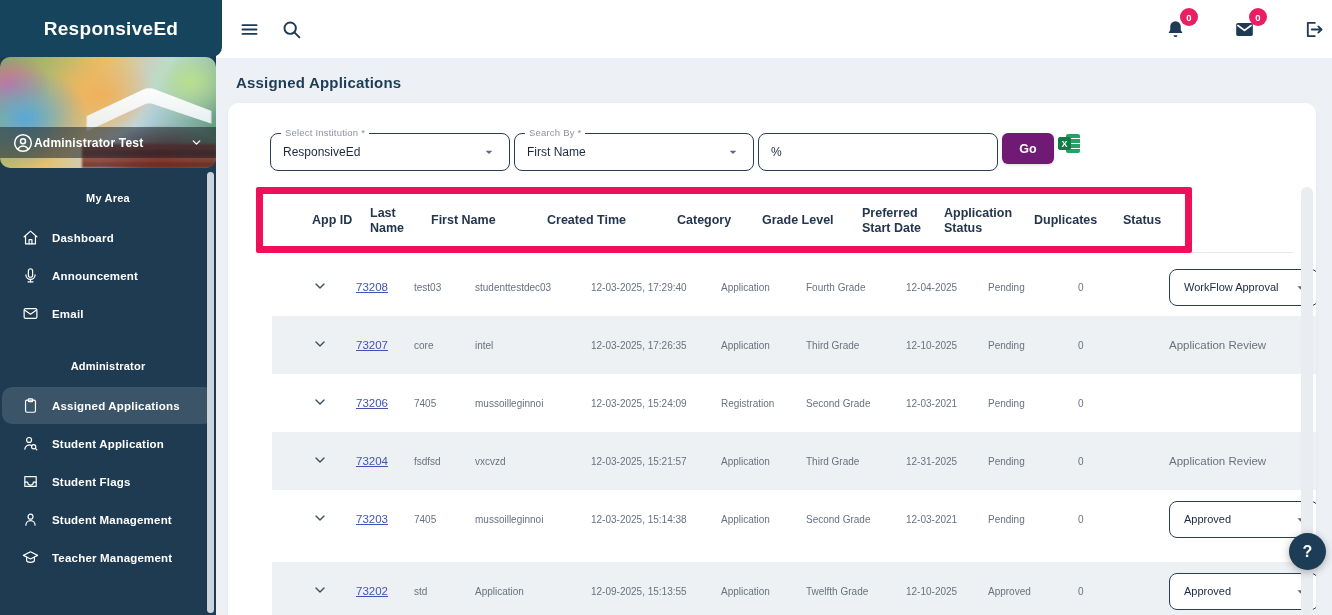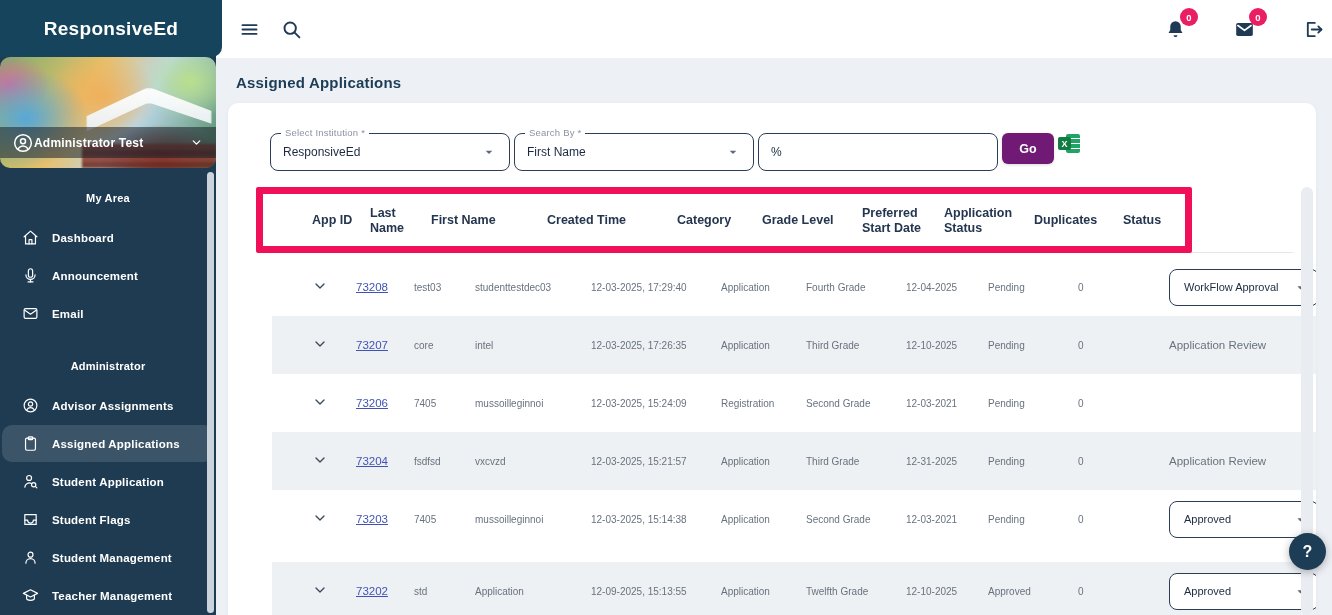--- a/index.html
+++ b/index.html
@@ -173,30 +173,20 @@
           <svg viewBox="0 0 24 24">
               <rect x="3" y="5" width="18" height="14" rx="2"></rect>
               <path d="M4 7.5l8 5.5 8-5.5"></path>
             </svg>
         </span>
         <span>Email</span>
       </div>
 
       <div class="section-label second">Administrator</div>
 
-      <div class="nav-item">
-        <span class="nav-ico">
-          <svg viewBox="0 0 24 24">
-              <circle cx="12" cy="12" r="9"></circle>
-              <circle cx="12" cy="10" r="3"></circle>
-              <path d="M6.8 18a6 6 0 0 1 10.4 0"></path>
-            </svg>
-        </span>
-        <span>Advisor Assignments</span>
-      </div>
 
       <div class="nav-item selected">
         <span class="nav-ico">
           <svg viewBox="0 0 24 24">
               <rect x="5" y="4.5" width="14" height="17" rx="2"></rect>
               <rect x="9" y="2.5" width="6" height="4" rx="1"></rect>
             </svg>
         </span>
         <span>Assigned Applications</span>
       </div>

